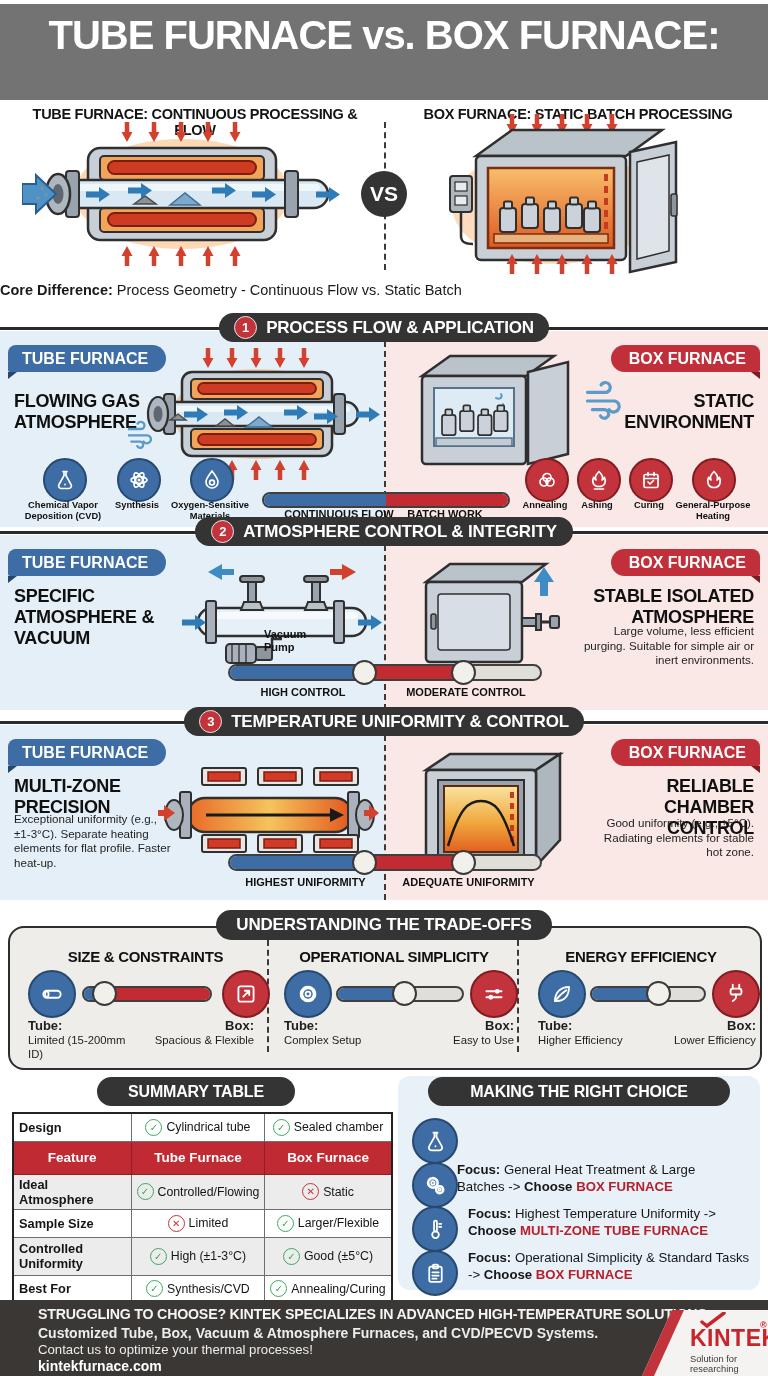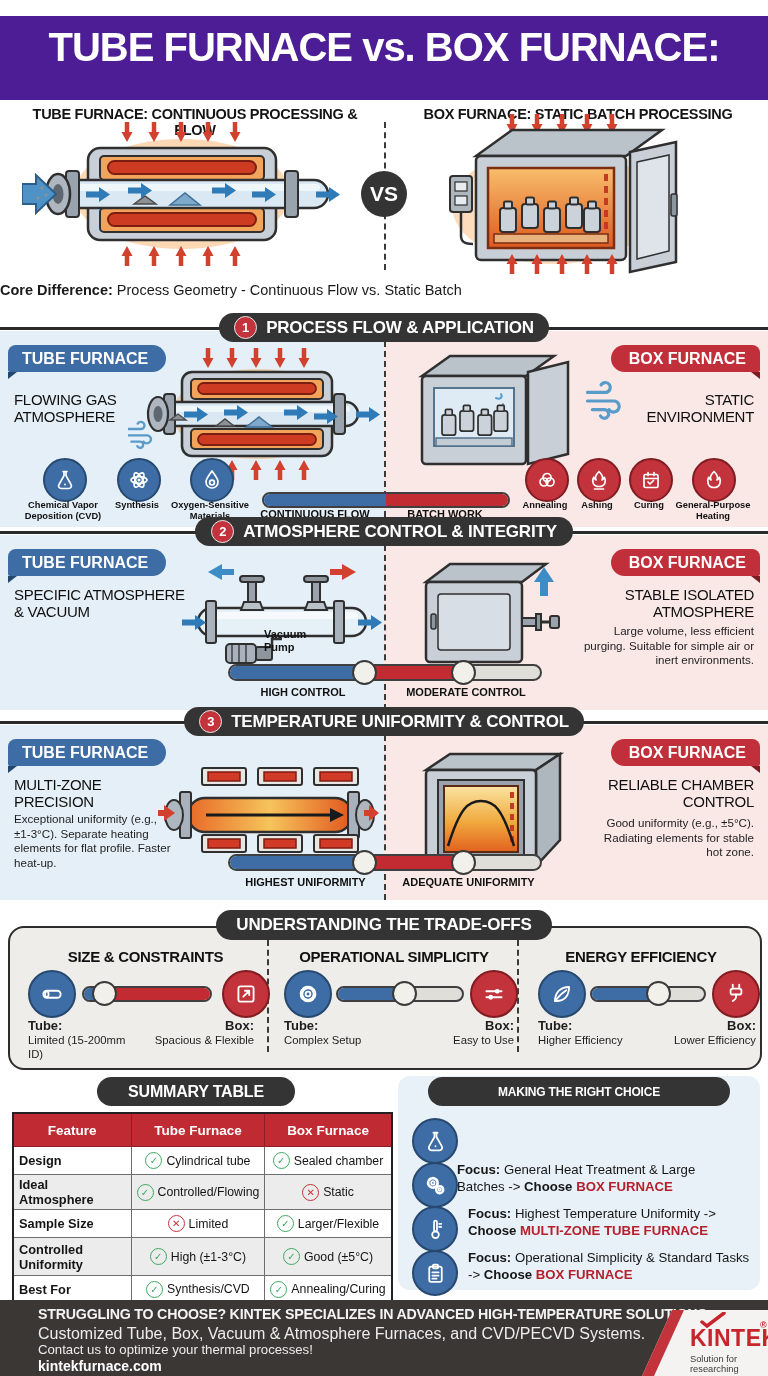--- a/index.html
+++ b/index.html
@@ -1,20 +1,20 @@
 <!DOCTYPE html>
 <html><head>
 <meta charset="utf-8">
 <style>
   html,body{margin:0;padding:0;background:#fff;}
   #page{position:relative;width:768px;height:1376px;background:#fff;overflow:hidden;
         font-family:"Liberation Sans","DejaVu Sans",sans-serif;color:#111;}
   .abs{position:absolute;}
   
-  .hdr{position:absolute;left:0;top:16px;width:768px;height:84px;background:#4c1d95;text-align:center;}
+  .hdr{position:absolute;left:0;top:4px;width:768px;height:96px;background:#737373;text-align:center;}
   .hdr h1{margin:10px 0 0;color:#fff;font-size:40px;font-weight:800;letter-spacing:-1px;line-height:1.05;}
   .hdr h2{margin:3px 0 0;color:#fff;font-size:19px;font-weight:800;letter-spacing:-0.2px;}
   
   .toplabel{position:absolute;top:106px;font-size:14.5px;font-weight:800;text-align:center;letter-spacing:-0.3px;color:#141414;}
   .vdash{position:absolute;border-left:2.5px dashed #3a3a3a;}
   .vs{position:absolute;left:361px;top:171px;width:46px;height:46px;border-radius:50%;background:#343434;
       color:#fff;font-weight:800;font-size:21px;display:flex;align-items:center;justify-content:center;}
   .core{position:absolute;left:0;top:282px;width:768px;font-size:14.5px;color:#1a1a1a;}
   .core b{font-weight:800;}
   
@@ -24,21 +24,21 @@
   .pill .num{width:21px;height:21px;border-radius:50%;background:#C2333B;border:1.5px solid #e9e9e9;
         display:flex;align-items:center;justify-content:center;font-size:13px;flex:0 0 auto;}
   .secbg{position:absolute;left:0;width:768px;background:linear-gradient(90deg,#E5EFF7 0 50%,#FAE8E7 50% 100%);}
   .ribbon{position:absolute;height:27px;display:flex;align-items:center;color:#fff;font-weight:800;font-size:16px;z-index:2;}
   .ribbon.blue{left:8px;background:#3D6DA4;border-radius:8px 14px 14px 2px;padding:0 18px 0 14px;}
   .ribbon.blue::after{content:"";position:absolute;left:0;bottom:-7px;width:0;height:0;
         border-top:7px solid #24476E;border-right:9px solid transparent;}
   .ribbon.red{right:8px;background:#C1303A;border-radius:14px 8px 2px 14px;padding:0 14px 0 18px;}
   .ribbon.red::after{content:"";position:absolute;right:0;bottom:-7px;width:0;height:0;
         border-top:7px solid #7E1B22;border-left:9px solid transparent;}
-  .shead{position:absolute;font-size:15px;font-weight:400;line-height:1.16;letter-spacing:-0.3px;color:#101010;}
+  .shead{position:absolute;font-size:18px;font-weight:700;line-height:1.16;letter-spacing:-0.3px;color:#101010;}
   .sbody{position:absolute;font-size:11.6px;line-height:1.26;color:#1e1e1e;}
   .tr{text-align:right;}
   
   .icirc{position:absolute;width:40px;height:40px;border-radius:50%;display:flex;align-items:center;justify-content:center;}
   .icirc.blue{background:#3D6DA4;border:2.5px solid #27486F;}
   .icirc.red{background:#C2333B;border:2.5px solid #801C22;}
   .icirc svg{stroke:#fff;fill:none;stroke-width:1.7;stroke-linecap:round;stroke-linejoin:round;}
   .ilabel{position:absolute;font-size:9.3px;font-weight:800;text-align:center;line-height:1.14;color:#101010;}
   
   .bar{position:absolute;height:12px;border:2px solid #3f3f3f;border-radius:9px;display:flex;overflow:hidden;}
@@ -72,21 +72,21 @@
   .cpanel{position:absolute;left:398px;top:1076px;width:362px;height:214px;background:#E9F1F8;border-radius:12px;}
   .citem-icon{position:absolute;width:42px;height:42px;border-radius:50%;background:#3D6DA4;border:2.5px solid #27486F;
        display:flex;align-items:center;justify-content:center;}
   .citem-icon svg{stroke:#fff;fill:none;stroke-width:1.7;stroke-linecap:round;stroke-linejoin:round;}
   .ctext{position:absolute;font-size:13.2px;line-height:1.3;color:#161616;font-weight:500;width:288px;}
   .ctext b{font-weight:800;}
   .redb{color:#B5202C;font-weight:800;}
   
   .foot{position:absolute;left:0;top:1300px;width:768px;height:76px;background:#3A3734;}
   .foot .f1{position:absolute;left:38px;top:6px;font-size:14.2px;font-weight:800;color:#F4F4F4;letter-spacing:-0.2px;}
-  .foot .f2{position:absolute;left:38px;top:25px;font-size:16px;color:#EDEDED;}
+  .foot .f2{position:absolute;left:38px;top:25px;font-size:14px;color:#EDEDED;font-weight:bold;}
   .foot .f3{position:absolute;left:38px;top:42px;font-size:13.2px;color:#EDEDED;}
   .foot .f4{position:absolute;left:38px;top:58px;font-size:14px;font-weight:800;color:#FFFFFF;}
   .logo-card{position:absolute;right:0;top:10px;width:130px;height:66px;}
   .logo-white{position:absolute;inset:0;background:#F4F3F1;
       clip-path:polygon(34px 0,130px 0,130px 66px,4px 66px);}
   .logo-stripe{position:absolute;inset:0;background:#C2333B;
       clip-path:polygon(34px 0,46px 0,16px 66px,4px 66px);}
   .logo-word{position:absolute;left:52px;top:15px;font-size:23px;font-weight:800;color:#C8242B;letter-spacing:0.5px;}
   .logo-reg{position:absolute;left:122px;top:10px;font-size:9px;color:#C8242B;font-weight:700;}
   .logo-tag{position:absolute;left:52px;top:44px;font-size:9.3px;color:#3A3A3A;}
@@ -302,21 +302,21 @@
       </svg>
 </div>
 <div class="ilabel" style="left:17px;top:500px;width:92px">Chemical Vapor Deposition (CVD)</div>
 <div class="ilabel" style="left:102px;top:500px;width:70px">Synthesis</div>
 <div class="ilabel" style="left:165px;top:500px;width:90px">Oxygen-Sensitive Materials</div>
 
 <div class="bar" style="left:262px;top:492px;width:244px">
   <div class="bh" style="width:50%;background:#3D6DA4"></div>
   <div class="bh" style="width:50%;background:#C32B33"></div>
 </div>
-<div class="blabel" style="left:254px;top:508px;width:122px">CONTINUOUS FLOW</div>
+<div class="blabel" style="left:278px;top:508px;width:122px">CONTINUOUS FLOW</div>
 <div class="blabel" style="left:384px;top:508px;width:122px">BATCH WORK</div>
 
 <div class="icirc red" style="left:525px;top:458px">
   <svg width="24" height="24" viewBox="0 0 24 24">
         <circle cx="12" cy="9.5" r="4"></circle>
         <circle cx="9" cy="14" r="4"></circle>
         <circle cx="15" cy="14" r="4"></circle>
       </svg>
 </div>
 <div class="icirc red" style="left:577px;top:458px">
@@ -565,40 +565,40 @@
 <div class="pill" style="left:97px;top:1077px;width:198px;font-size:16px">
   <span>SUMMARY TABLE</span>
 </div>
 <table class="stable">
   <colgroup>
         <col style="width:118px">
         <col style="width:130px">
         <col style="width:120px">
       </colgroup>
   <tbody>
-        <tr>
+        <tr style="height:28px">
+    <td class="feat">Design</td>
+    <td>
+            <div class="cellv">
+              <span class="okd">✓</span>
+              <span>Cylindrical tube</span>
+            </div>
+          </td>
+    <td>
+            <div class="cellv">
+              <span class="okd">✓</span>
+              <span>Sealed chamber</span>
+            </div>
+          </td>
+  </tr>
+  <tr>
     <th>Feature</th>
     <th>Tube Furnace</th>
     <th>Box Furnace</th>
   </tr>
-  <tr style="height:28px">
-    <td class="feat">Design</td>
-    <td>
-            <div class="cellv">
-              <span class="okd">✓</span>
-              <span>Cylindrical tube</span>
-            </div>
-          </td>
-    <td>
-            <div class="cellv">
-              <span class="okd">✓</span>
-              <span>Sealed chamber</span>
-            </div>
-          </td>
-  </tr>
   <tr class="alt" style="height:28px">
     <td class="feat">Ideal Atmosphere</td>
     <td>
             <div class="cellv">
               <span class="okd">✓</span>
               <span>Controlled/Flowing</span>
             </div>
           </td>
     <td>
             <div class="cellv">
@@ -649,21 +649,21 @@
             <div class="cellv">
               <span class="okd">✓</span>
               <span>Annealing/Curing</span>
             </div>
           </td>
   </tr>
 </tbody>
     </table>
 
 <div class="cpanel"></div>
-<div class="pill" style="left:428px;top:1077px;width:302px;font-size:12px">
+<div class="pill" style="left:428px;top:1077px;width:302px;font-size:16px">
   <span>MAKING THE RIGHT CHOICE</span>
 </div>
 
 <div class="citem-icon" style="left:412px;top:1118px">
   <svg width="25" height="25" viewBox="0 0 24 24">
         <path d="M10 3.5h4M11 3.5v4.2L6 16.5a2.6 2.6 0 0 0 2.3 4h7.4a2.6 2.6 0 0 0 2.3-4L13 7.7V3.5"></path>
         <circle cx="12" cy="16.5" r="0.9" fill="#fff" stroke="none"></circle>
       </svg>
 </div>
 

